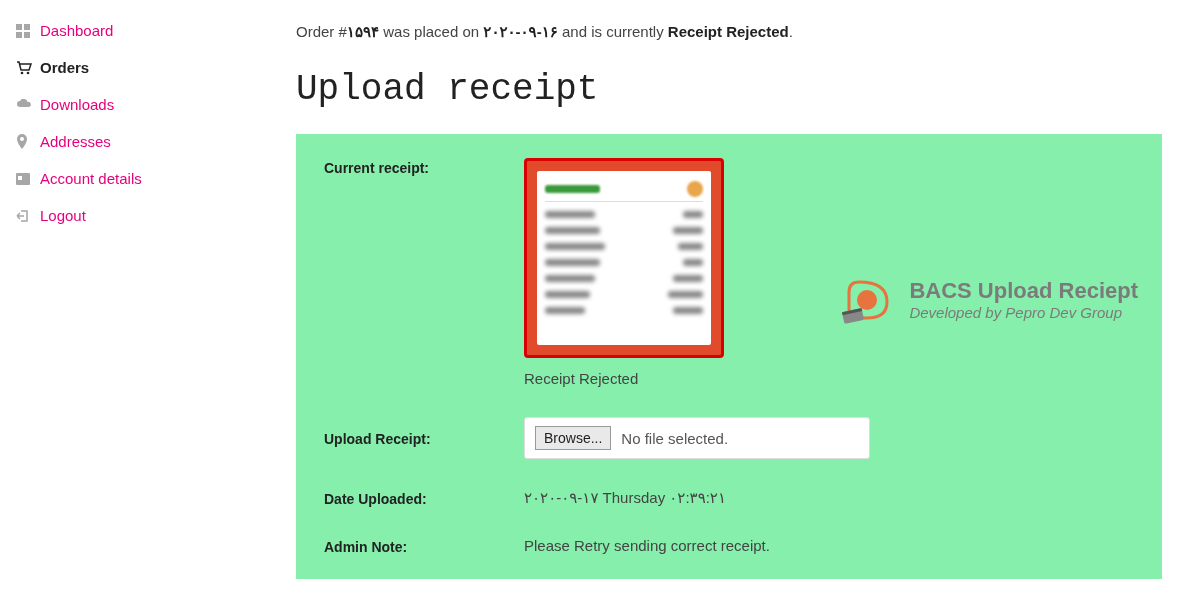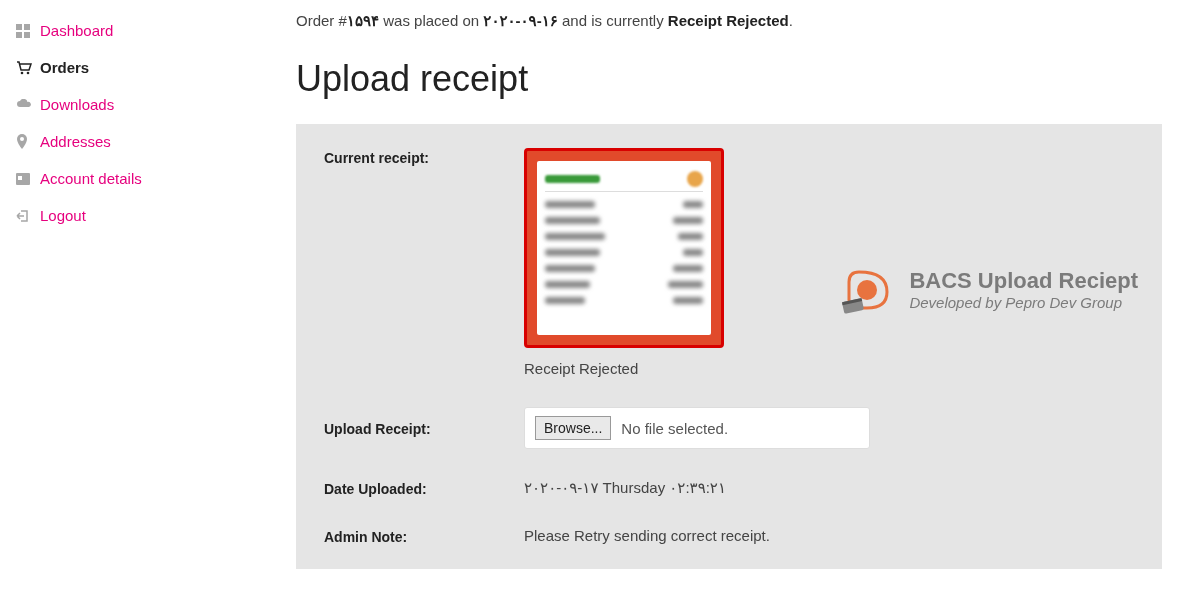--- a/index.html
+++ b/index.html
@@ -18,25 +18,25 @@
   display: flex;
   align-items: center;
   padding: 10px 0;
   cursor: pointer;
   color: #e6007e;
   font-size: 15px;
 }
 .sidebar-item.active { color: #222; font-weight: 600; align-items: center; }
 .sidebar-item .icon { width: 24px; color: #a7a7a7; display: inline-flex; align-items: center; }
 .sidebar-item.active .icon { color: #222; }
-.main { flex: 1; }
+.main { flex: 1; margin-top: 11px; }
 .order-line { font-size: 15px; color: #444; margin-bottom: 28px; }
 .order-line b { color: #222; }
-h2.upload-title { font-size: 36px; font-weight: 400; color: #222; margin-bottom: 24px; }
-.panel { background: #e5e5e5; padding: 24px 28px; }
+h2.upload-title { font-size: 36px; font-weight: 400; color: #222; margin-bottom: 24px; font-family: Liberation Mono, monospace; }
+.panel { background: #86efac; padding: 24px 28px; }
 .row { display: flex; align-items: flex-start; margin-bottom: 30px; position: relative; }
 .row:last-child { margin-bottom: 0; }
 .label { width: 200px; font-weight: 700; color: #222; font-size: 14px; padding-top: 2px; }
 .value { flex: 1; color: #444; font-size: 15px; }
 .receipt-block { display: flex; flex-direction: column; }
 .receipt-img {
   width: 200px; height: 200px;
   background: #e14a2b;
   border: 3px solid #d80000;
   border-radius: 4px;

